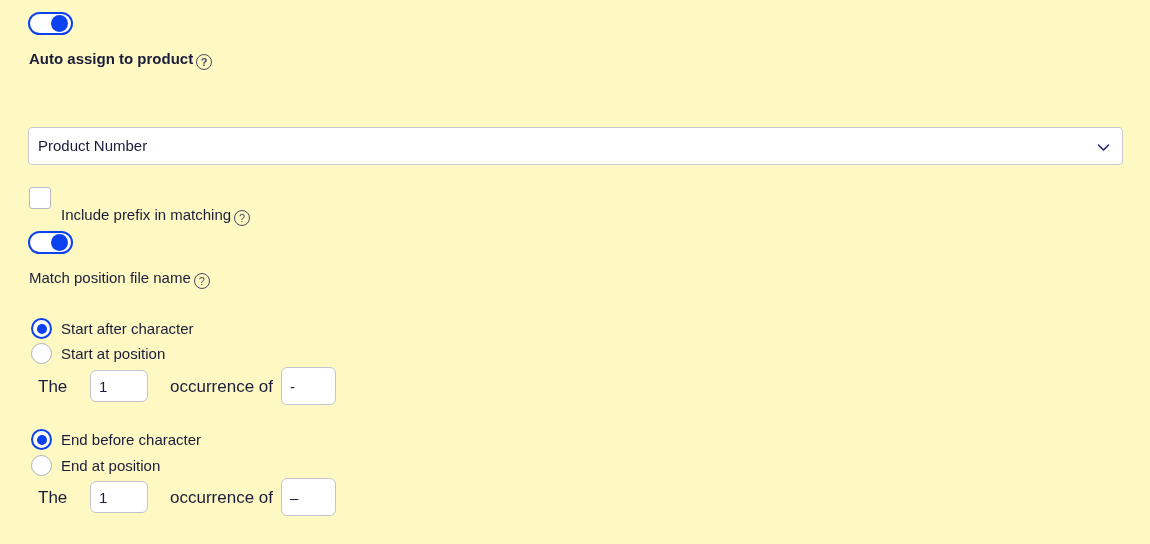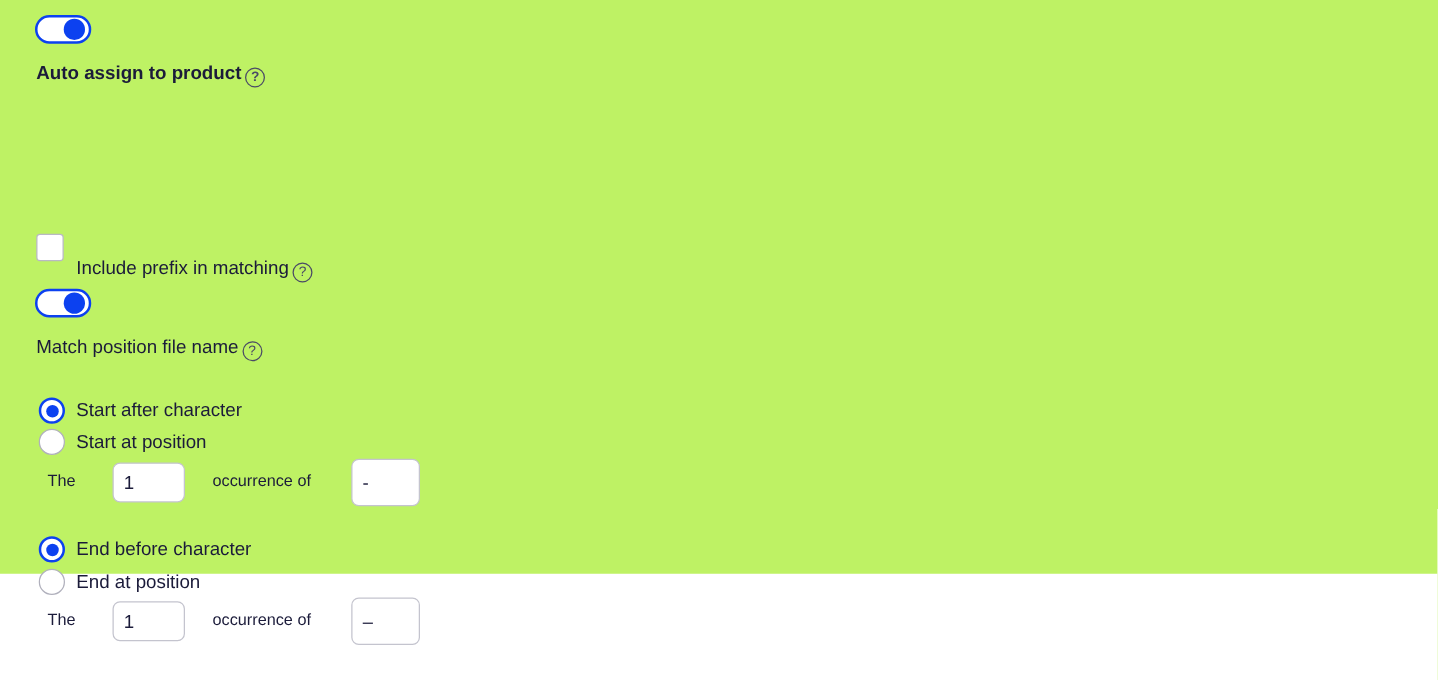--- a/index.html
+++ b/index.html
@@ -12,22 +12,22 @@
     height: 544px;
     overflow: hidden;
     font-family: "Liberation Sans", sans-serif;
     color: #1b1b3a;
     -webkit-font-smoothing: antialiased;
   }
 
   .page {
     position: relative;
     width: 1150px;
-    height: 459px;
-    background: #bef264;
+    height: 544px;
+    background: #fef9c3;
   }
 
   
   .toggle {
     position: absolute;
     width: 45px;
     height: 23px;
     border: 2px solid #0c41f0;
     border-radius: 12px;
     background: #ffffff;
@@ -155,39 +155,45 @@
     font-size: 15px;
     color: #1b1b3a;
     outline: none;
     padding: 0 8px;
   }
   .num-input { width: 58px; height: 32px; }
   .char-input { width: 55px; height: 38px; padding-top: 0; }
 
   .inline-text {
     position: absolute;
-    font-size: 13px;
+    font-size: 17px;
     color: #1b1b3a;
     white-space: nowrap;
   }
 </style>
 </head>
 <body>
 
 <div class="page">
 
   <div class="toggle" style="left:28px; top:12px;">
     <div class="knob"></div>
   </div>
 
   <div class="lbl bold" style="left:29px; top:49px;">
     <span>Auto assign to product</span><span class="help-icon">?</span>
   </div>
 
 
+  <div class="select-wrap">
+    <span class="select-value">Product Number</span>
+    <svg class="chevron" viewBox="0 0 13 13">
+      <path d="M1.5 4 L6.5 9 L11.5 4" fill="none" stroke="#1b2a6b" stroke-width="1.6" stroke-linecap="round" stroke-linejoin="round"></path>
+    </svg>
+  </div>
 
   <div class="checkbox" style="left:29px; top:187px;"></div>
   <div class="lbl" style="left:61px; top:189px;margin-top:16px;">
     <span>Include prefix in matching</span><span class="help-icon">?</span>
   </div>
 
   <div class="toggle" style="left:28px; top:231px;">
     <div class="knob"></div>
   </div>
   <div class="lbl" style="left:29px; top:268px;">

